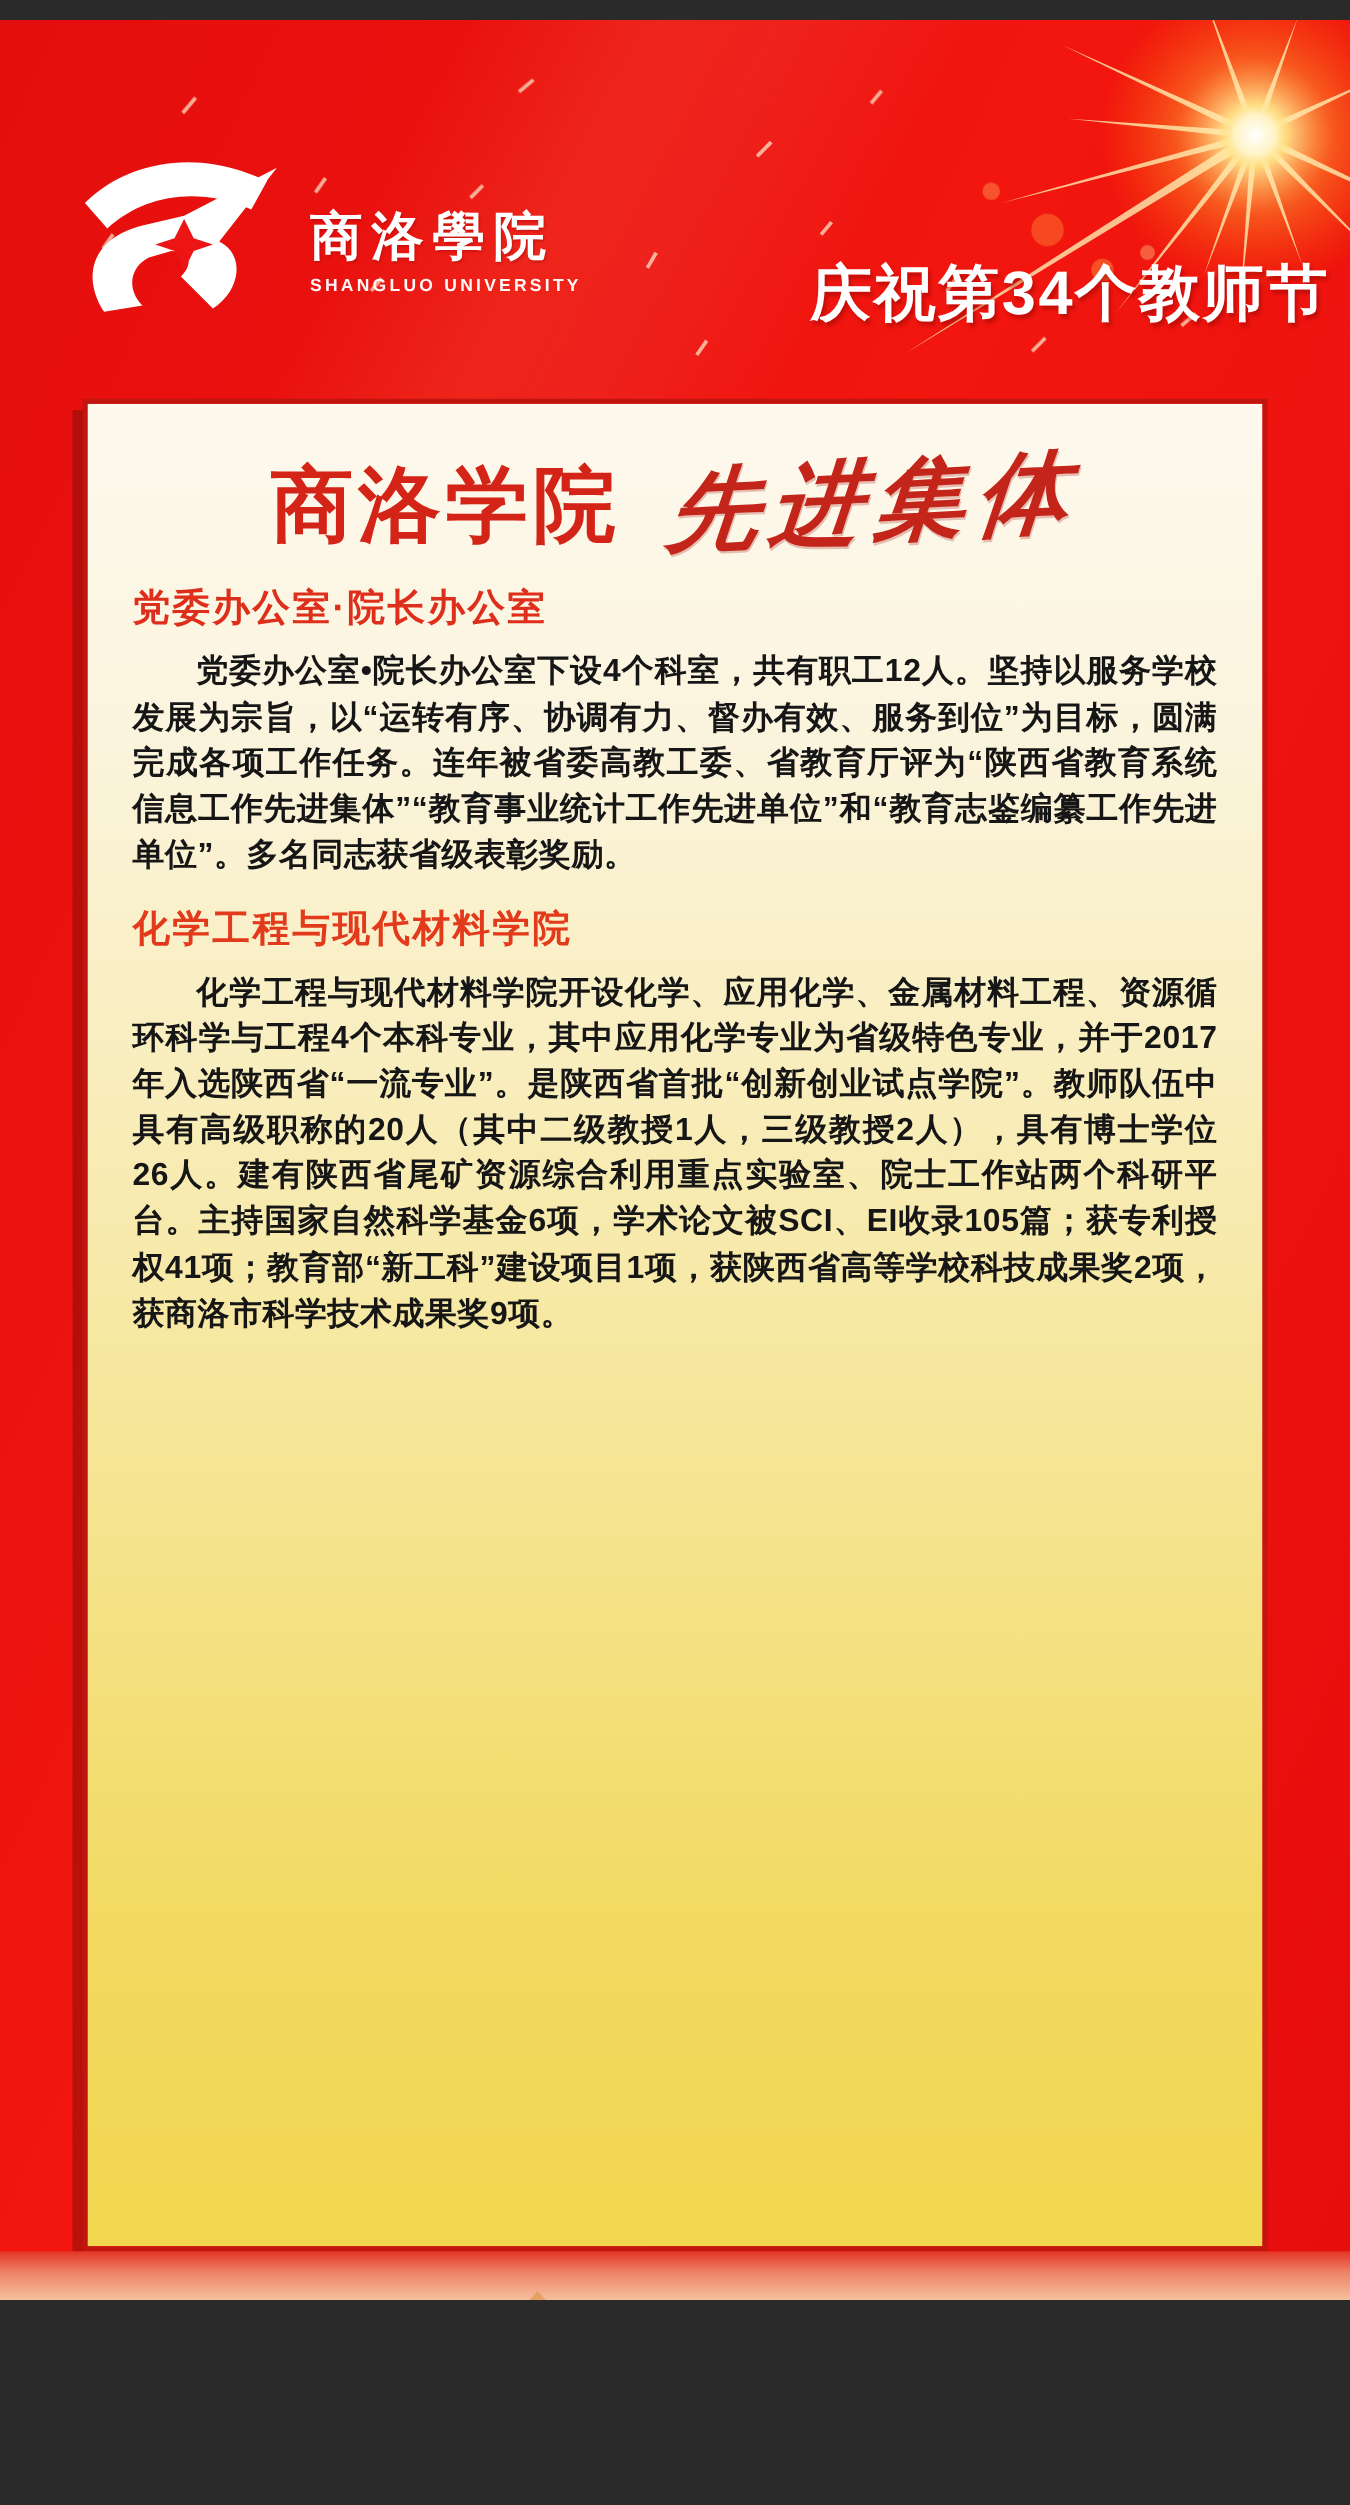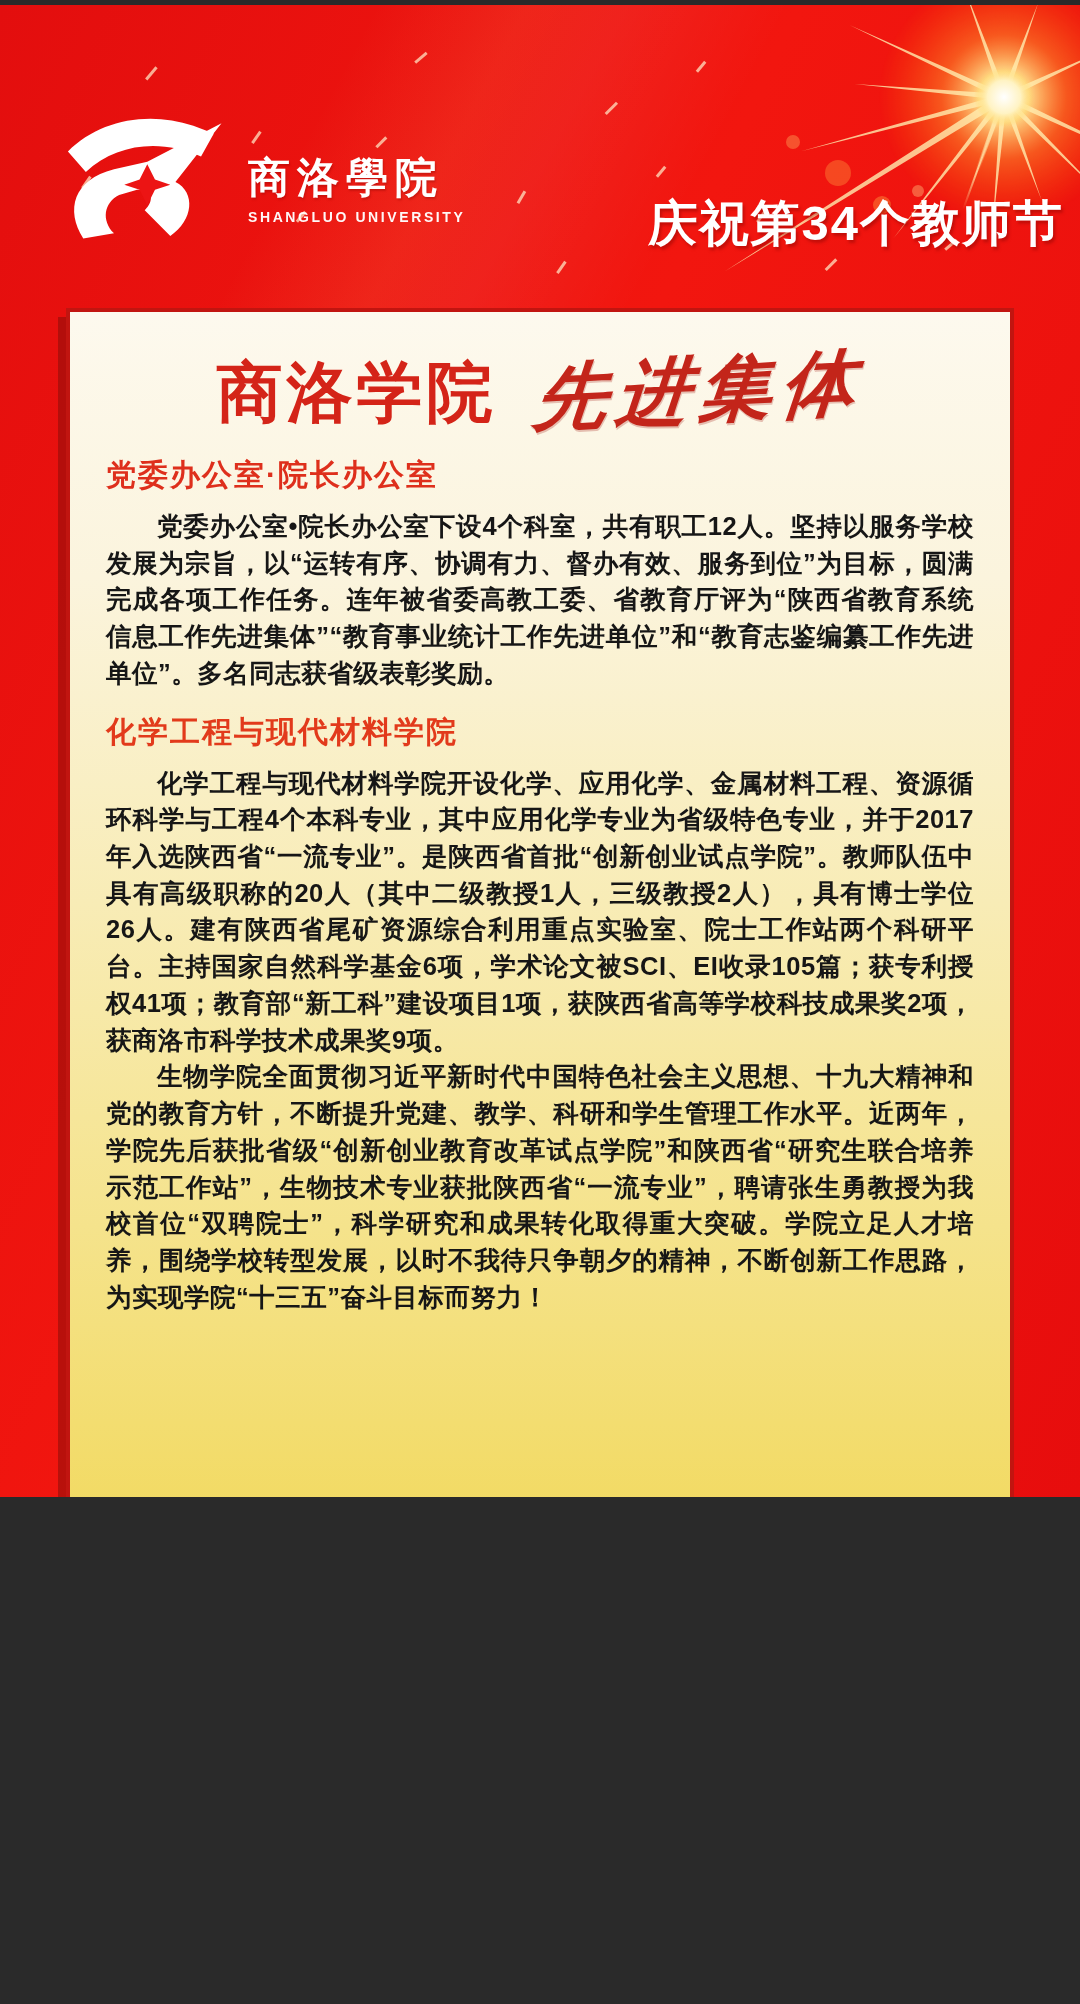--- a/index.html
+++ b/index.html
@@ -1,18 +1,18 @@
 <!DOCTYPE html>
 <html><head>
 <meta charset="utf-8">
 <style>
   * { margin:0; padding:0; box-sizing:border-box; }
   html,body { background:#2a2a2a; }
   .page {
-    position:relative; width:1080px; height:1492px; margin:5px auto;
+    position:relative; width:1080px; height:1824px; margin:16px auto;
     overflow:hidden;
     background:linear-gradient(115deg,#e30e0e 0%,#f2160f 45%,#e70d0d 100%);
     font-family:"Liberation Sans",sans-serif;
   }
   .light-band {
     position:absolute; left:0; top:0; width:100%; height:330px;
     background:linear-gradient(118deg, transparent 30%, rgba(255,196,130,.10) 42%, rgba(255,255,255,.06) 50%, transparent 63%);
     pointer-events:none;
   }
   .fx-header { position:absolute; left:0; top:0; width:1080px; height:320px; pointer-events:none; }
@@ -160,21 +160,20 @@
       <span class="title-main">商洛学院</span>
       <span class="title-script">先进集体</span>
     </h1>
 
     <h3 class="section-heading first">党委办公室·院长办公室</h3>
     <p class="section-body">党委办公室•院长办公室下设4个科室，共有职工12人。坚持以服务学校发展为宗旨，以“运转有序、协调有力、督办有效、服务到位”为目标，圆满完成各项工作任务。连年被省委高教工委、省教育厅评为“陕西省教育系统信息工作先进集体”“教育事业统计工作先进单位”和“教育志鉴编纂工作先进单位”。多名同志获省级表彰奖励。</p>
 
     <h3 class="section-heading">化学工程与现代材料学院</h3>
     <p class="section-body">化学工程与现代材料学院开设化学、应用化学、金属材料工程、资源循环科学与工程4个本科专业，其中应用化学专业为省级特色专业，并于2017年入选陕西省“一流专业”。是陕西省首批“创新创业试点学院”。教师队伍中具有高级职称的20人（其中二级教授1人，三级教授2人），具有博士学位26人。建有陕西省尾矿资源综合利用重点实验室、院士工作站两个科研平台。主持国家自然科学基金6项，学术论文被SCI、EI收录105篇；获专利授权41项；教育部“新工科”建设项目1项，获陕西省高等学校科技成果奖2项，获商洛市科学技术成果奖9项。</p>
 
-    <p class="section-body">生物学院全面贯彻习近平新时代中国特色社会主义思想、十九大精神和党的教育方针，不断提升党建、教学、科研和学生管理工作水平。近两年，学院先后获批省级“创新创业教育改革试点学院”和陕西省“研究生联合培养示范工作站”，生物技术专业获批陕西省“一流专业”，聘请张生勇教授为我校首位“双聘院士”，科学研究和成果转化取得重大突破。学院立足人才培养，围绕学校转型发展，以时不我待只争朝夕的精神，不断创新工作思路，为实现学院“十三五”奋斗目标而努力！</p>
 
 
   </div>
 
   <div class="footer">
     <svg class="fx-footer" viewBox="0 0 1080 219" aria-hidden="true">
       <defs>
         <linearGradient id="candleG" x1="0" y1="0" x2="1" y2="0">
           <stop offset="0" stop-color="#a50b08"></stop>
           <stop offset="0.28" stop-color="#ef2517"></stop>

